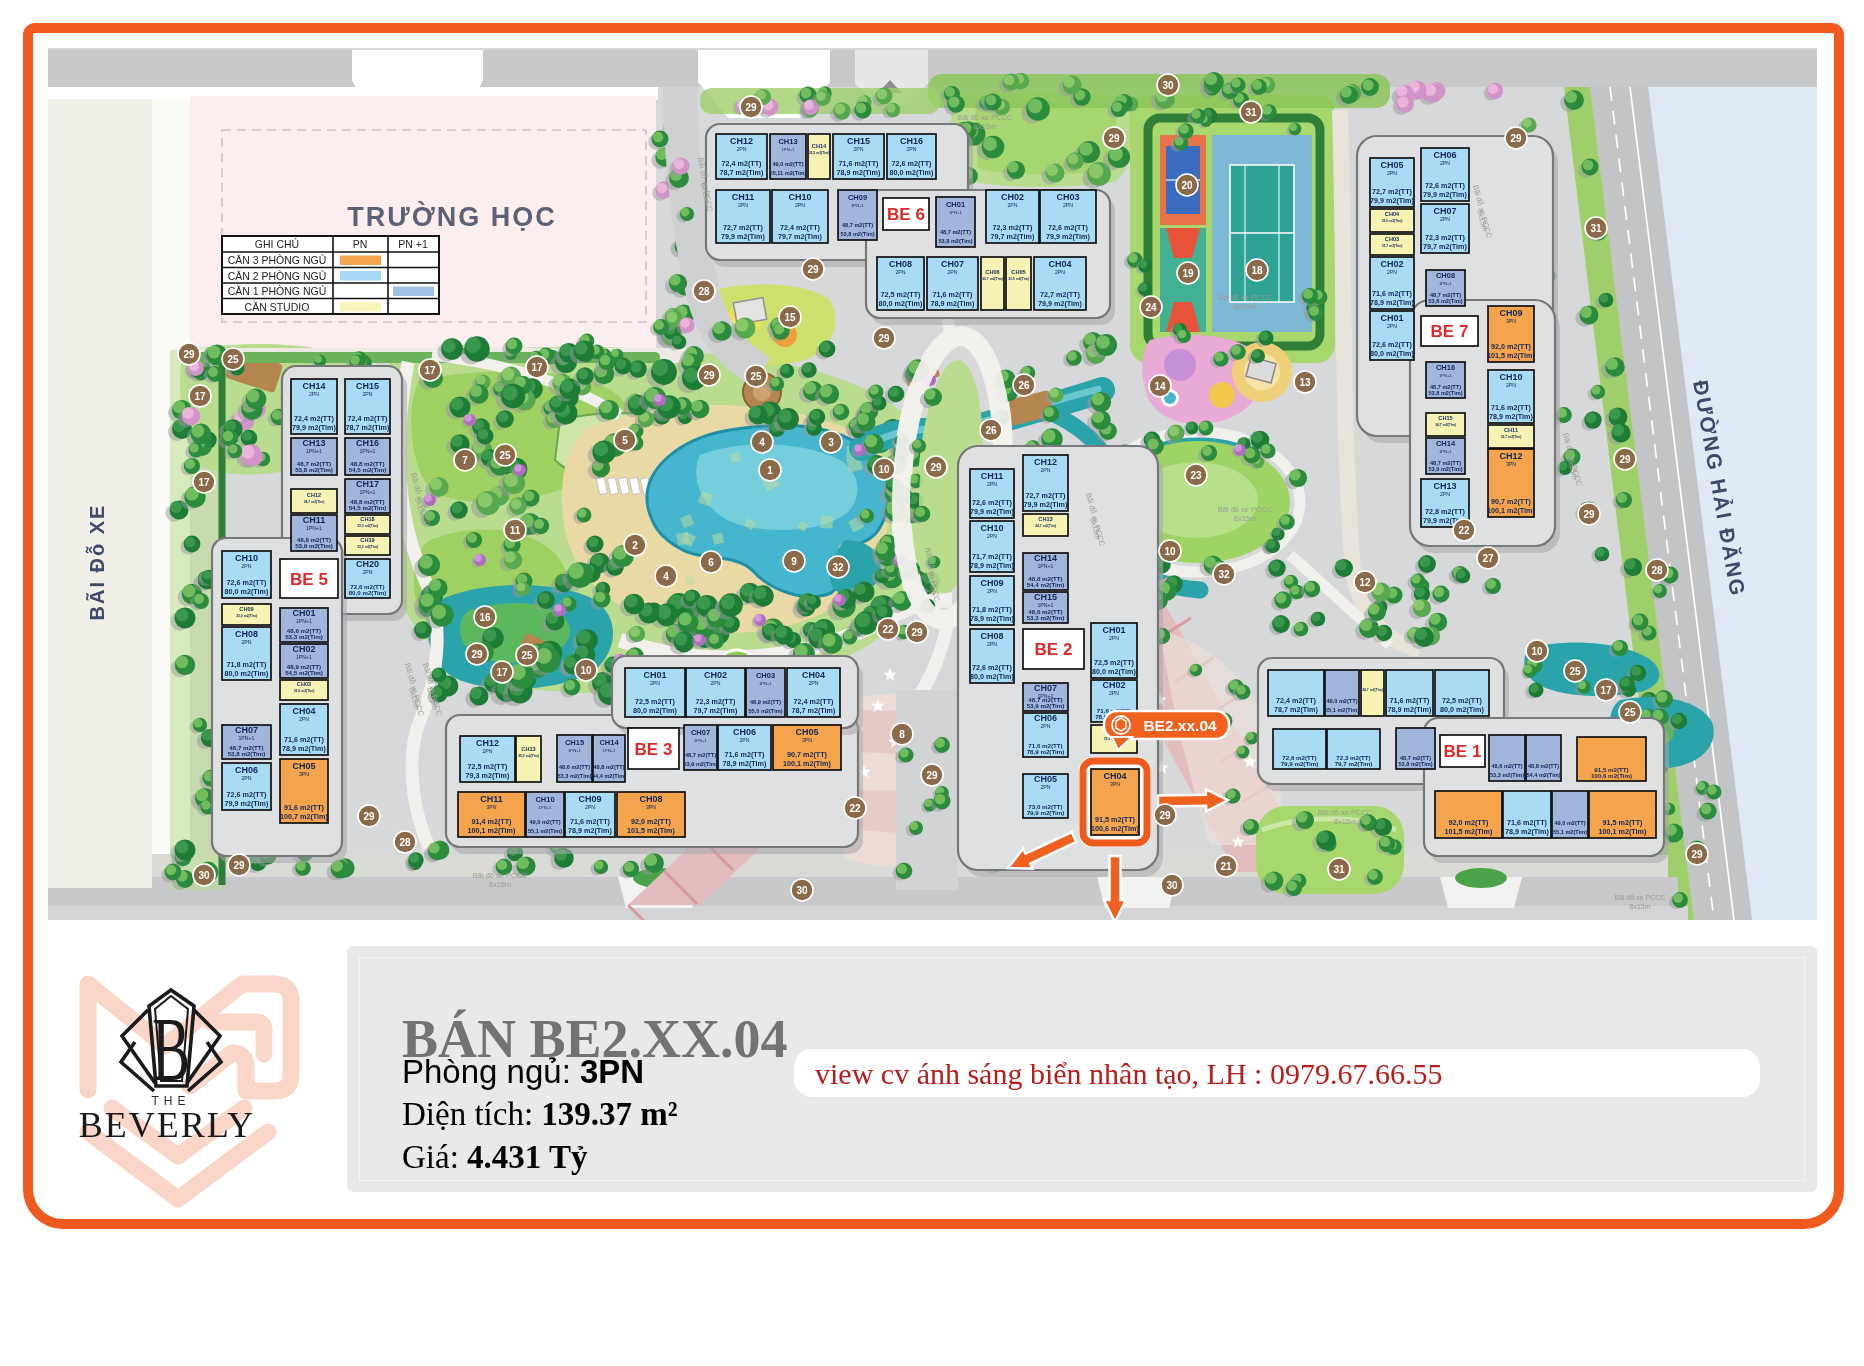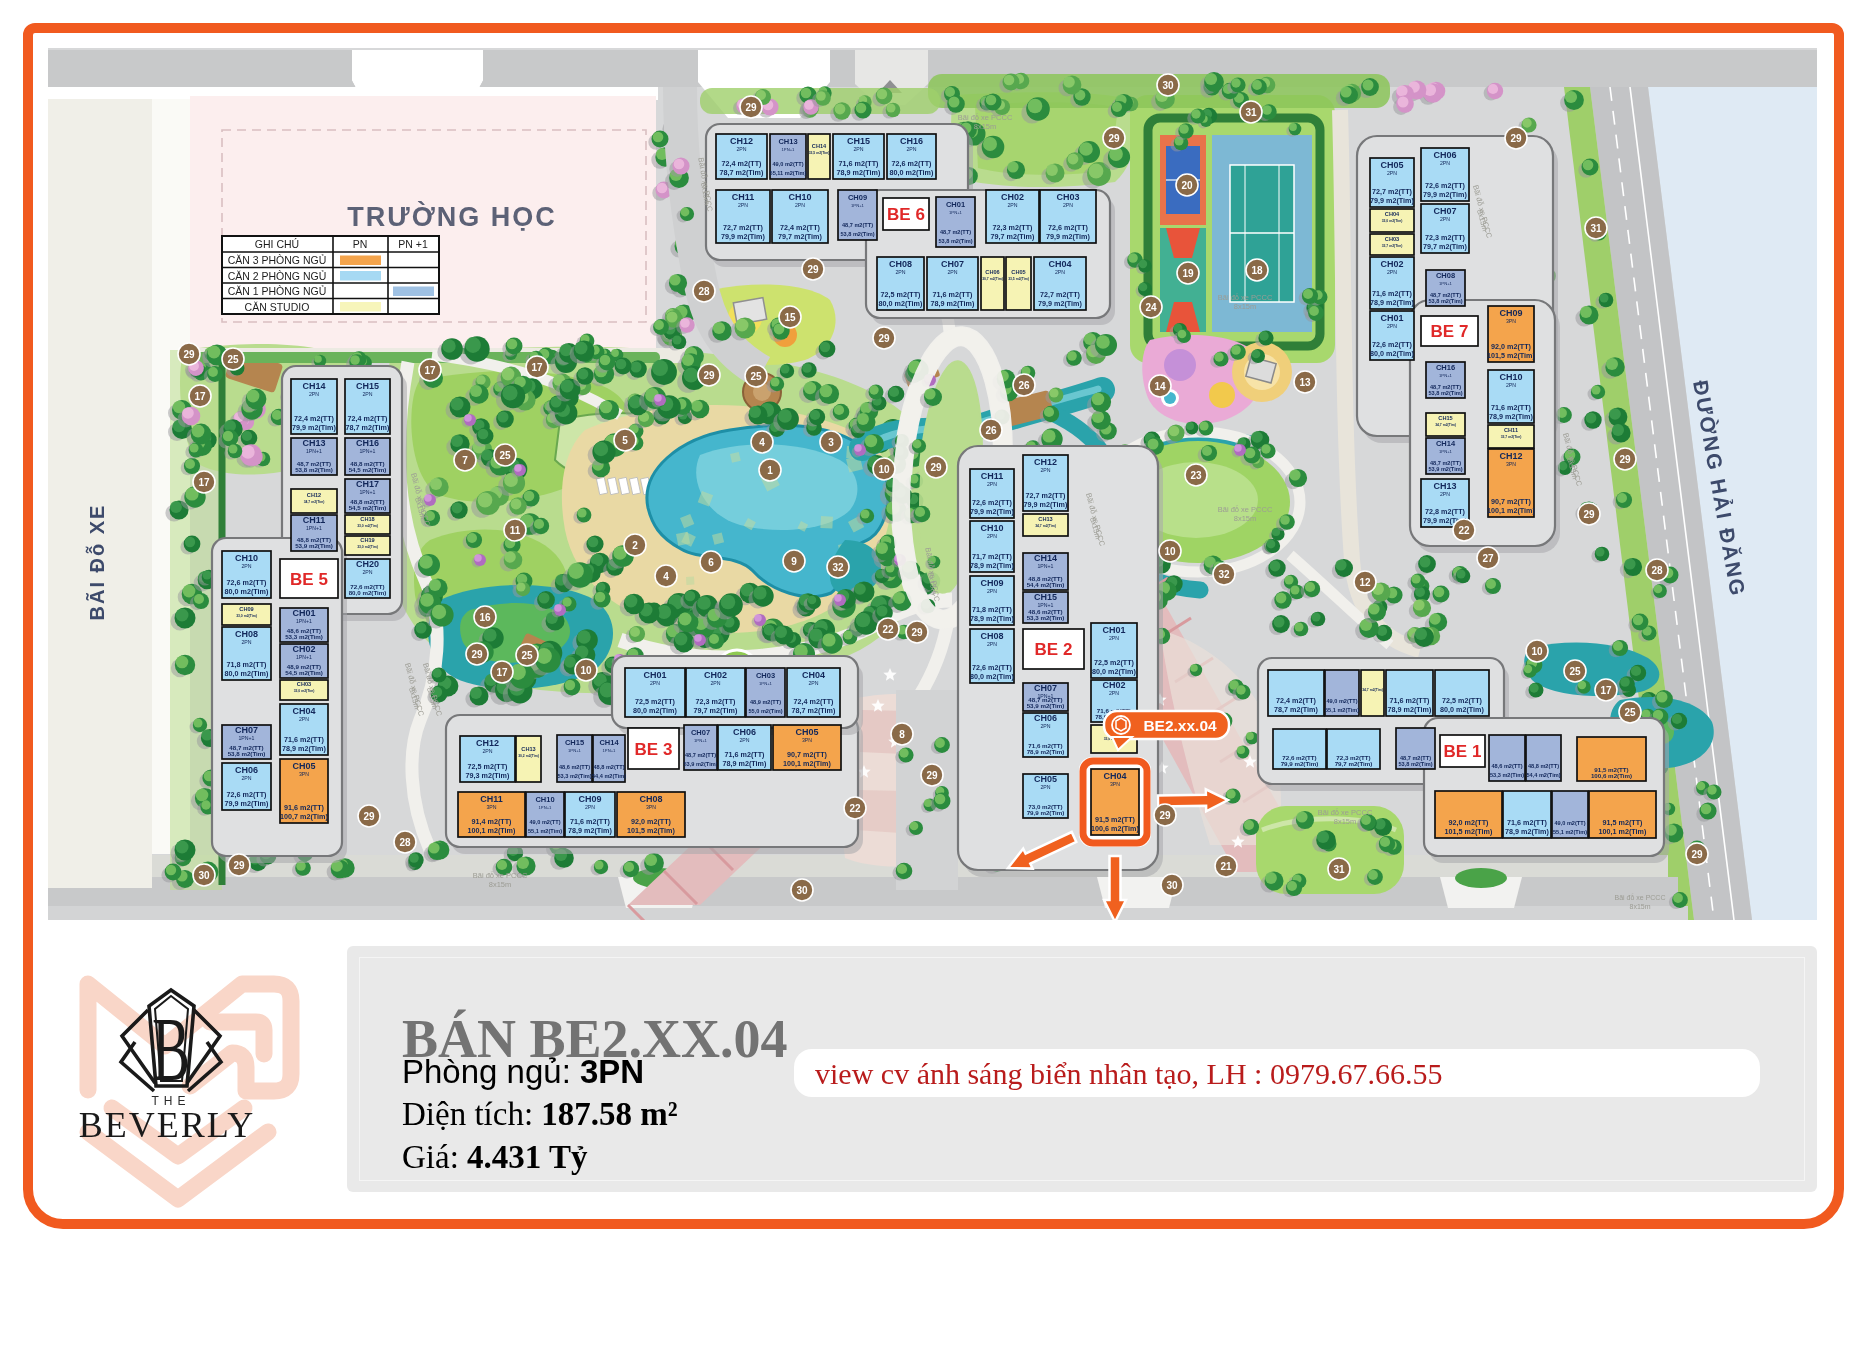--- a/index.html
+++ b/index.html
@@ -2700,17 +2700,17 @@
 <text x="107" y="187" font-family="Liberation Serif,serif" font-size="36" letter-spacing="2" fill="#1a1a1a" text-anchor="middle">BEVERLY</text>
 </svg>
 
 <div class="abs" style="left:347px;top:946px;width:1470px;height:246px;background:#e9e9e9;border-radius:6px"></div>
 <div class="abs" style="left:359px;top:957px;width:1446px;height:224px;border:1.5px solid #f5f5f5"></div>
 
 <div class="abs" style="left:402px;top:1008px;font-family:'Liberation Serif',serif;font-weight:bold;font-size:54px;color:#737373">BÁN BE2.XX.04</div>
 
 <div class="abs" style="left:402px;top:1053px;font-family:Liberation Sans, sans-serif;font-size:33px;color:#000">Phòng ngủ: <b>3PN</b></div>
 
-<div class="abs" style="left:402px;top:1096px;font-family:'Liberation Serif',serif;font-size:33px;color:#000">Diện tích: <b>187.58 m²</b></div>
+<div class="abs" style="left:402px;top:1096px;font-family:'Liberation Serif',serif;font-size:33px;color:#000">Diện tích: <b>139.37 m²</b></div>
 
 <div class="abs" style="left:402px;top:1139px;font-family:'Liberation Serif',serif;font-size:33px;color:#000">Giá: <b>4.431 Tỷ</b></div>
 
 <div class="abs" style="left:794px;top:1049px;width:966px;height:48px;background:#fff;border-radius:18px"></div>
 <div class="abs" style="left:815px;top:1057px;font-family:'Liberation Serif',serif;font-size:30px;color:#b91c1c">view cv ánh sáng biển nhân tạo, LH : 0979.67.66.55</div>
 </body></html>

